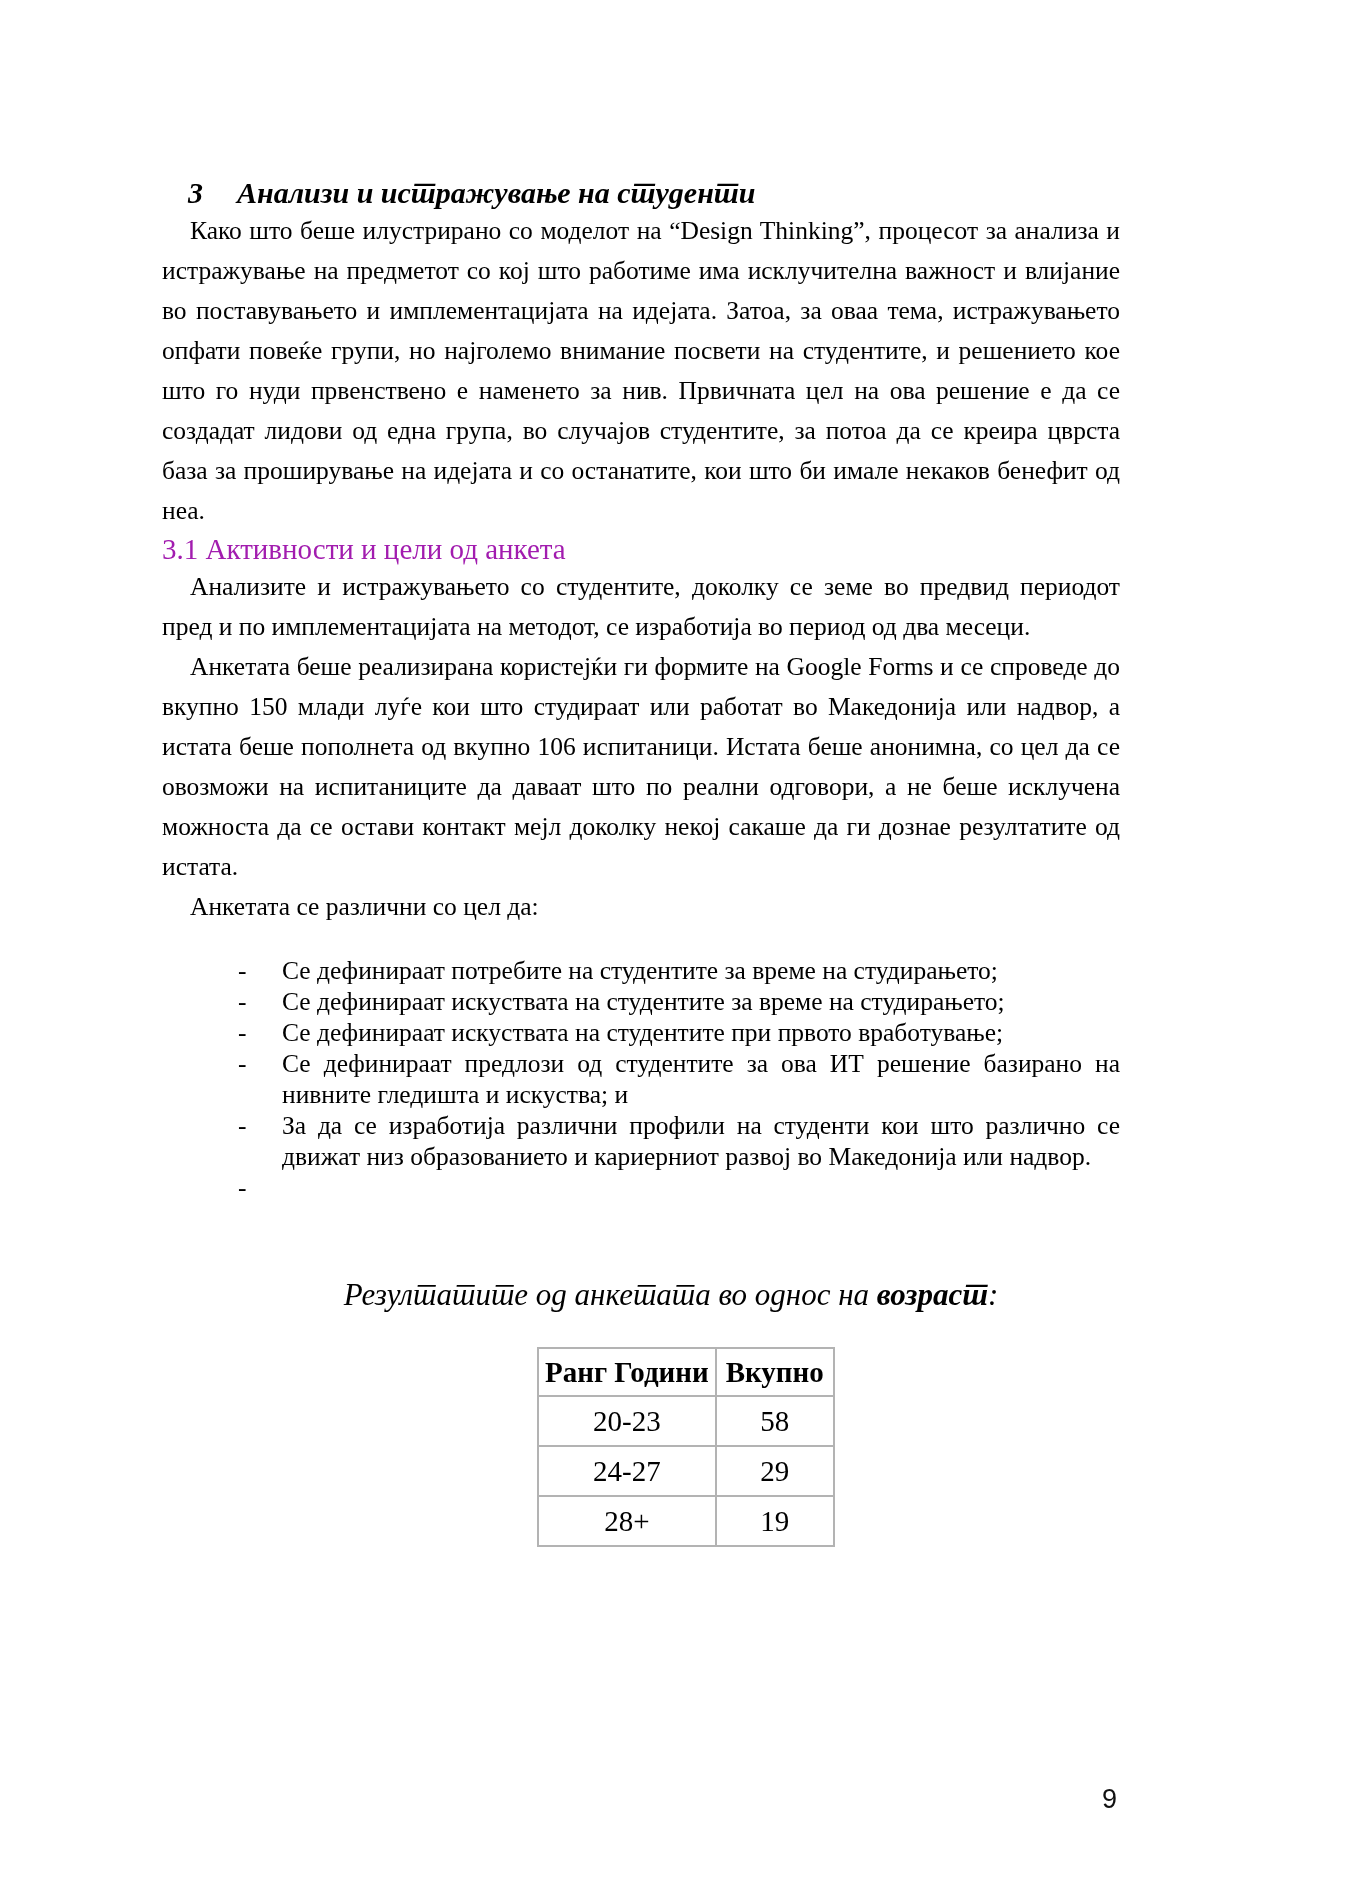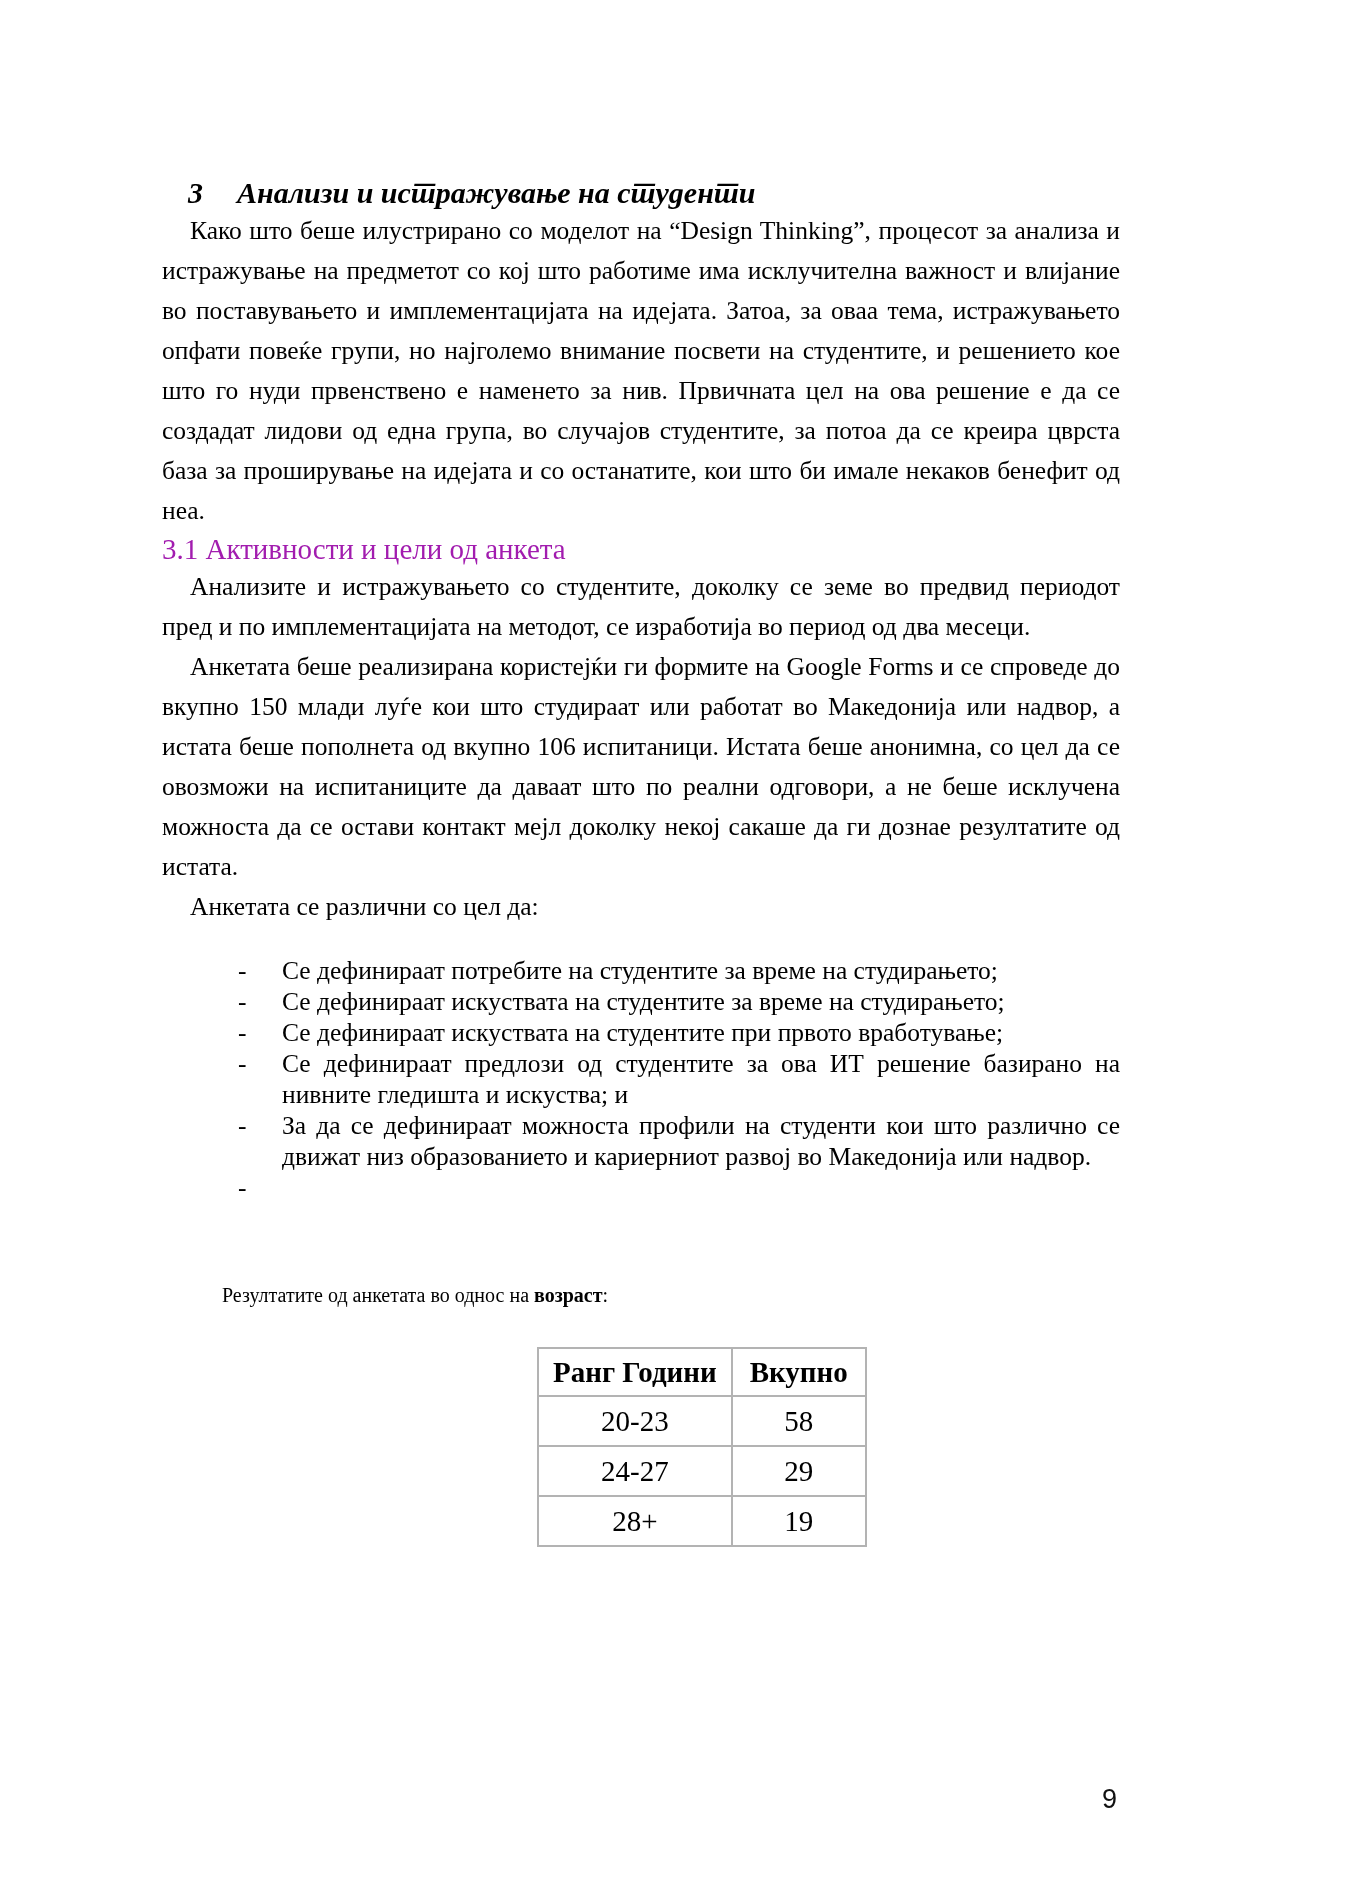--- a/index.html
+++ b/index.html
@@ -68,38 +68,39 @@
     margin-left: 76px;
     text-align: left;
   }
   .list-text {
     flex: 1 1 auto;
     text-align: justify;
     min-height: 31px;
   }
   .results-caption {
     margin: 75px 0 0 60px;
-    font-size: 20px;
+    font-size: 31px;
     line-height: 34px;
-    text-align: left;
+    text-align: center;
+    font-style: italic;
   }
   .results-caption b { font-weight: bold; }
   table.age-table {
     margin: 35px 0 0 375px;
     border-collapse: collapse;
     font-size: 29px;
   }
   table.age-table th,
   table.age-table td {
     border: 2px solid #b3b3b3;
     white-space: nowrap;
   }
   table.age-table th {
     font-weight: bold;
-    padding: 3px 14px;
+    padding: 3px 6px;
     height: 40px;
     text-align: center;
   }
   table.age-table td {
     text-align: center;
     height: 48px;
     padding: 0 10px;
   }
   table.age-table .col-range { width: 160px; }
   table.age-table .col-total { width: 104px; }
@@ -144,21 +145,21 @@
       <div class="list-item">
         <span class="list-dash">-</span>
         <div class="list-text">Се дефинираат искуствата на студентите при првото вработување;</div>
       </div>
       <div class="list-item">
         <span class="list-dash">-</span>
         <div class="list-text">Се дефинираат предлози од студентите за ова ИТ решение базирано на нивните гледишта и искуства; и</div>
       </div>
       <div class="list-item">
         <span class="list-dash">-</span>
-        <div class="list-text">За да се дефинираат можноста профили на студенти кои што различно се движат низ образованието и кариерниот развој во Македонија или надвор.</div>
+        <div class="list-text">За да се изработија различни профили на студенти кои што различно се движат низ образованието и кариерниот развој во Македонија или надвор.</div>
       </div>
       <div class="list-item">
         <span class="list-dash">-</span>
         <div class="list-text"></div>
       </div>
     </div>
 
 
     <p class="results-caption">
       <span>Резултатите од анкетата во однос на </span><b>возраст</b><span>:</span>

